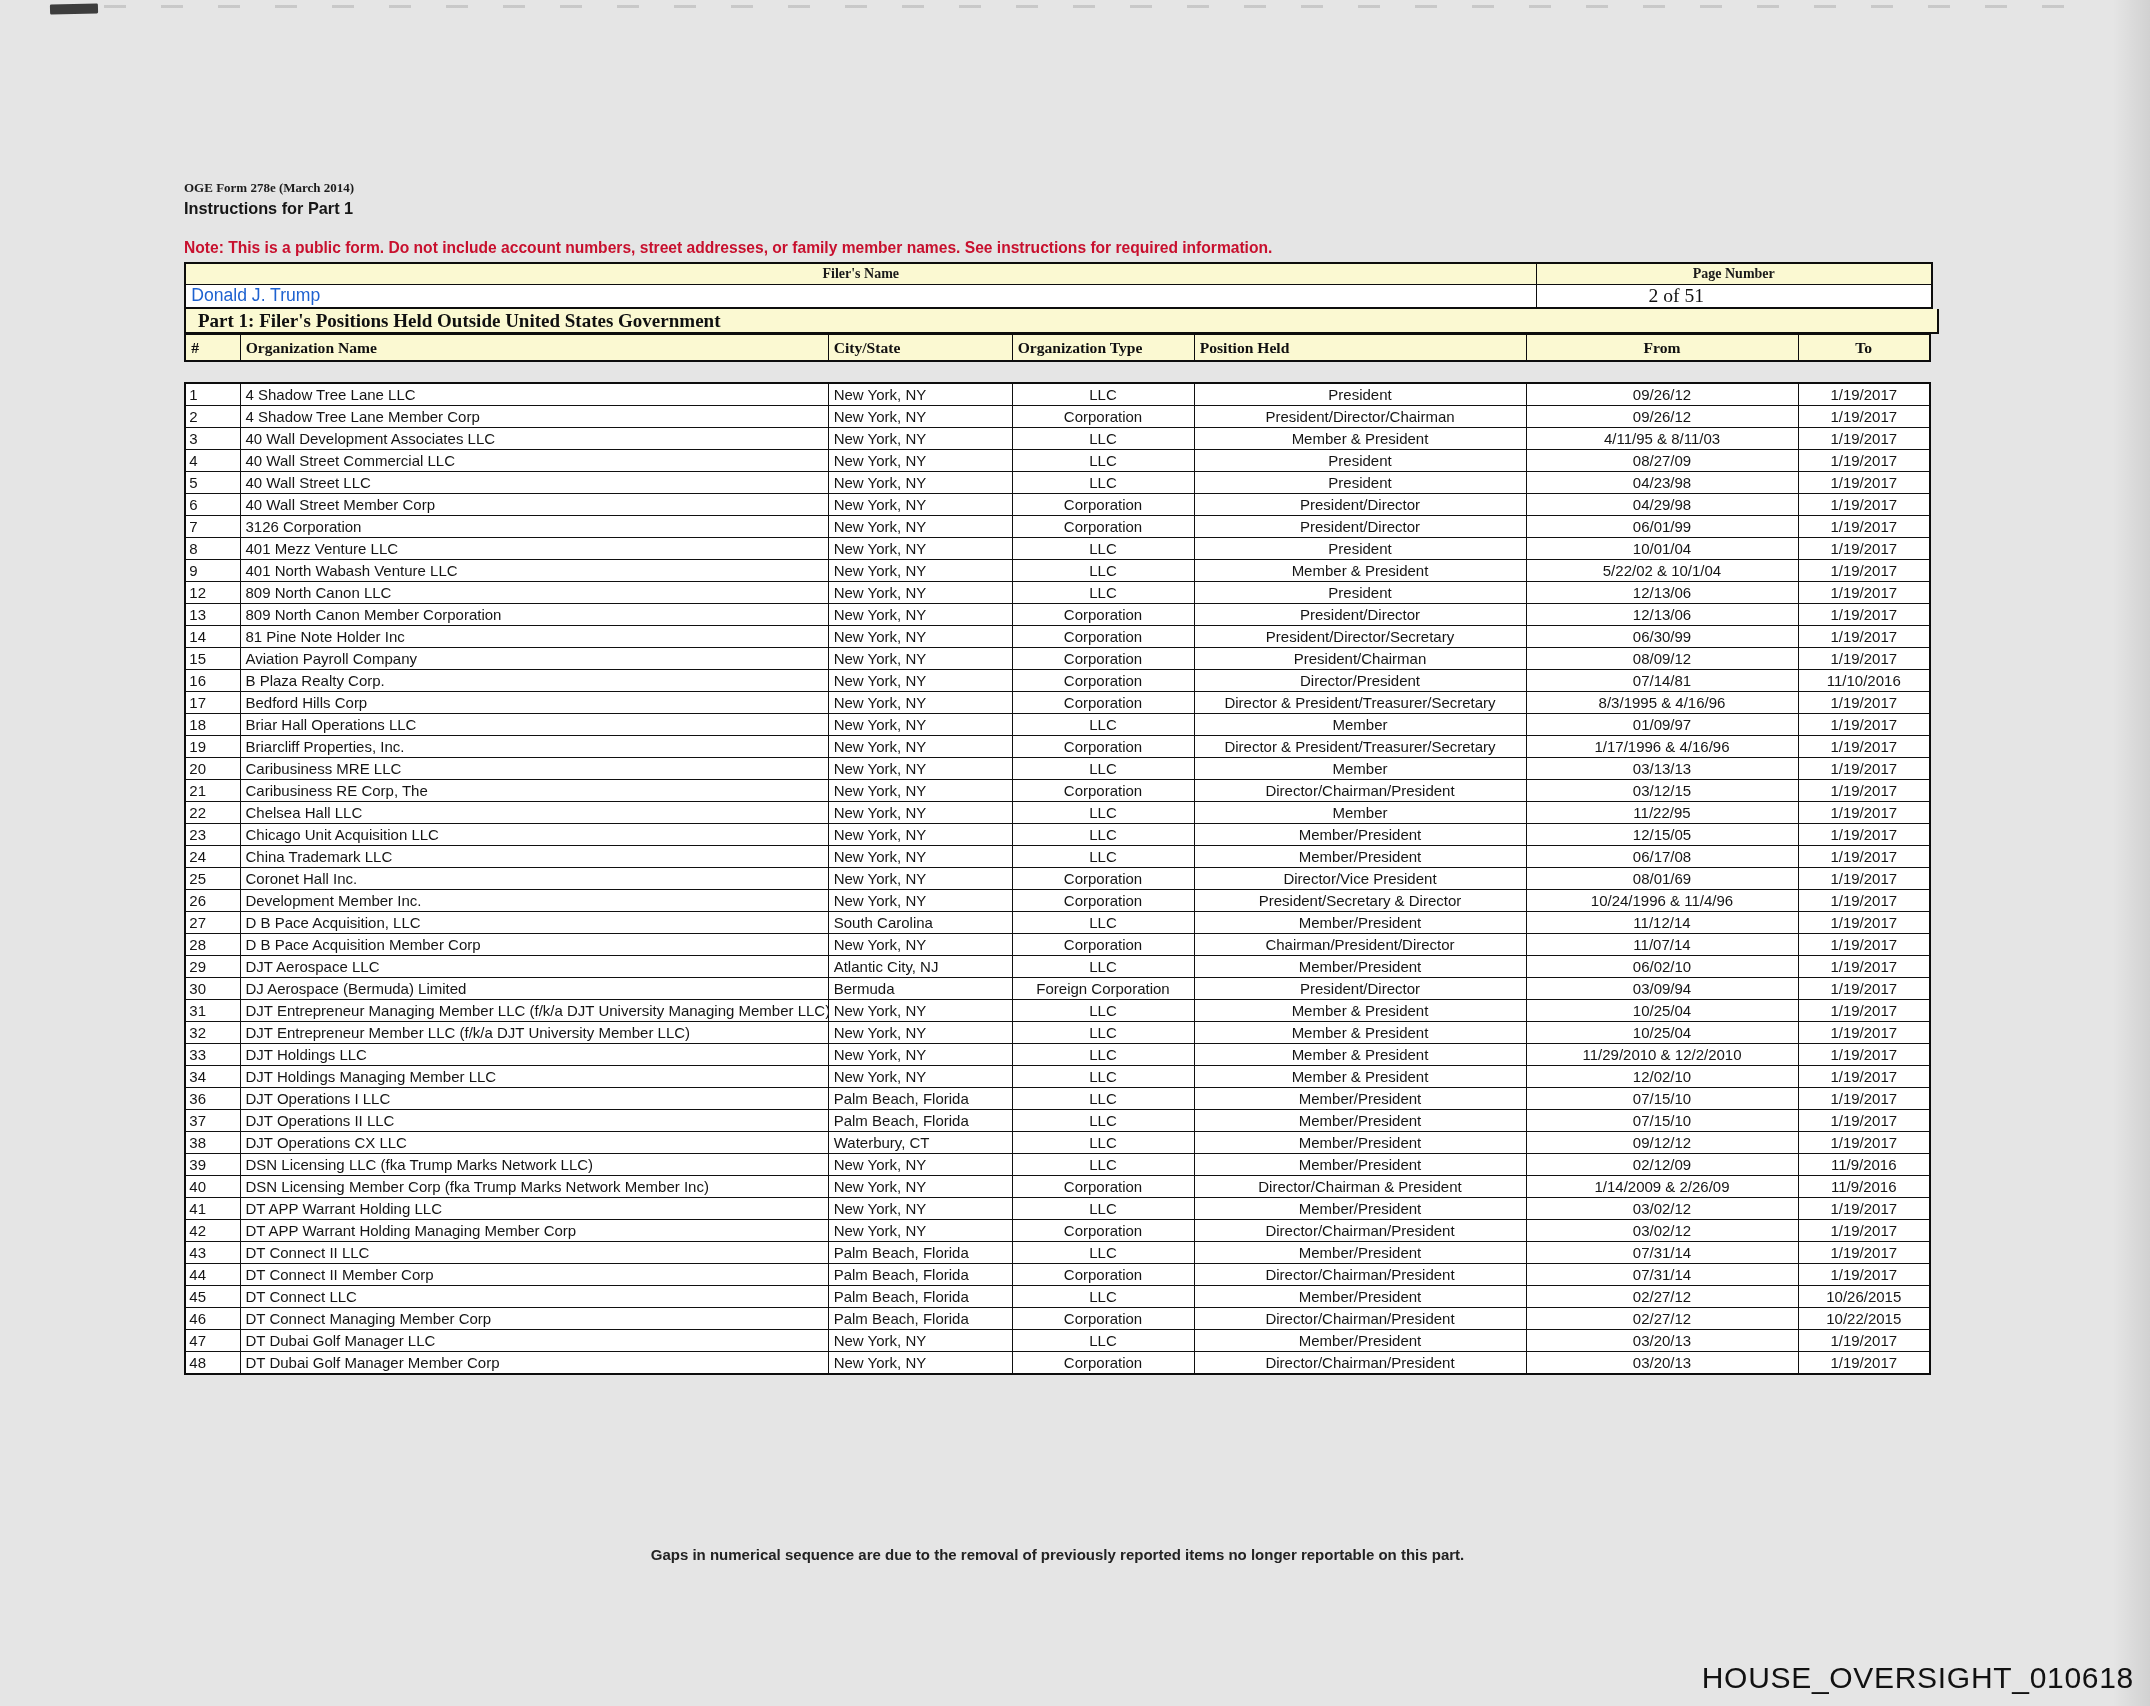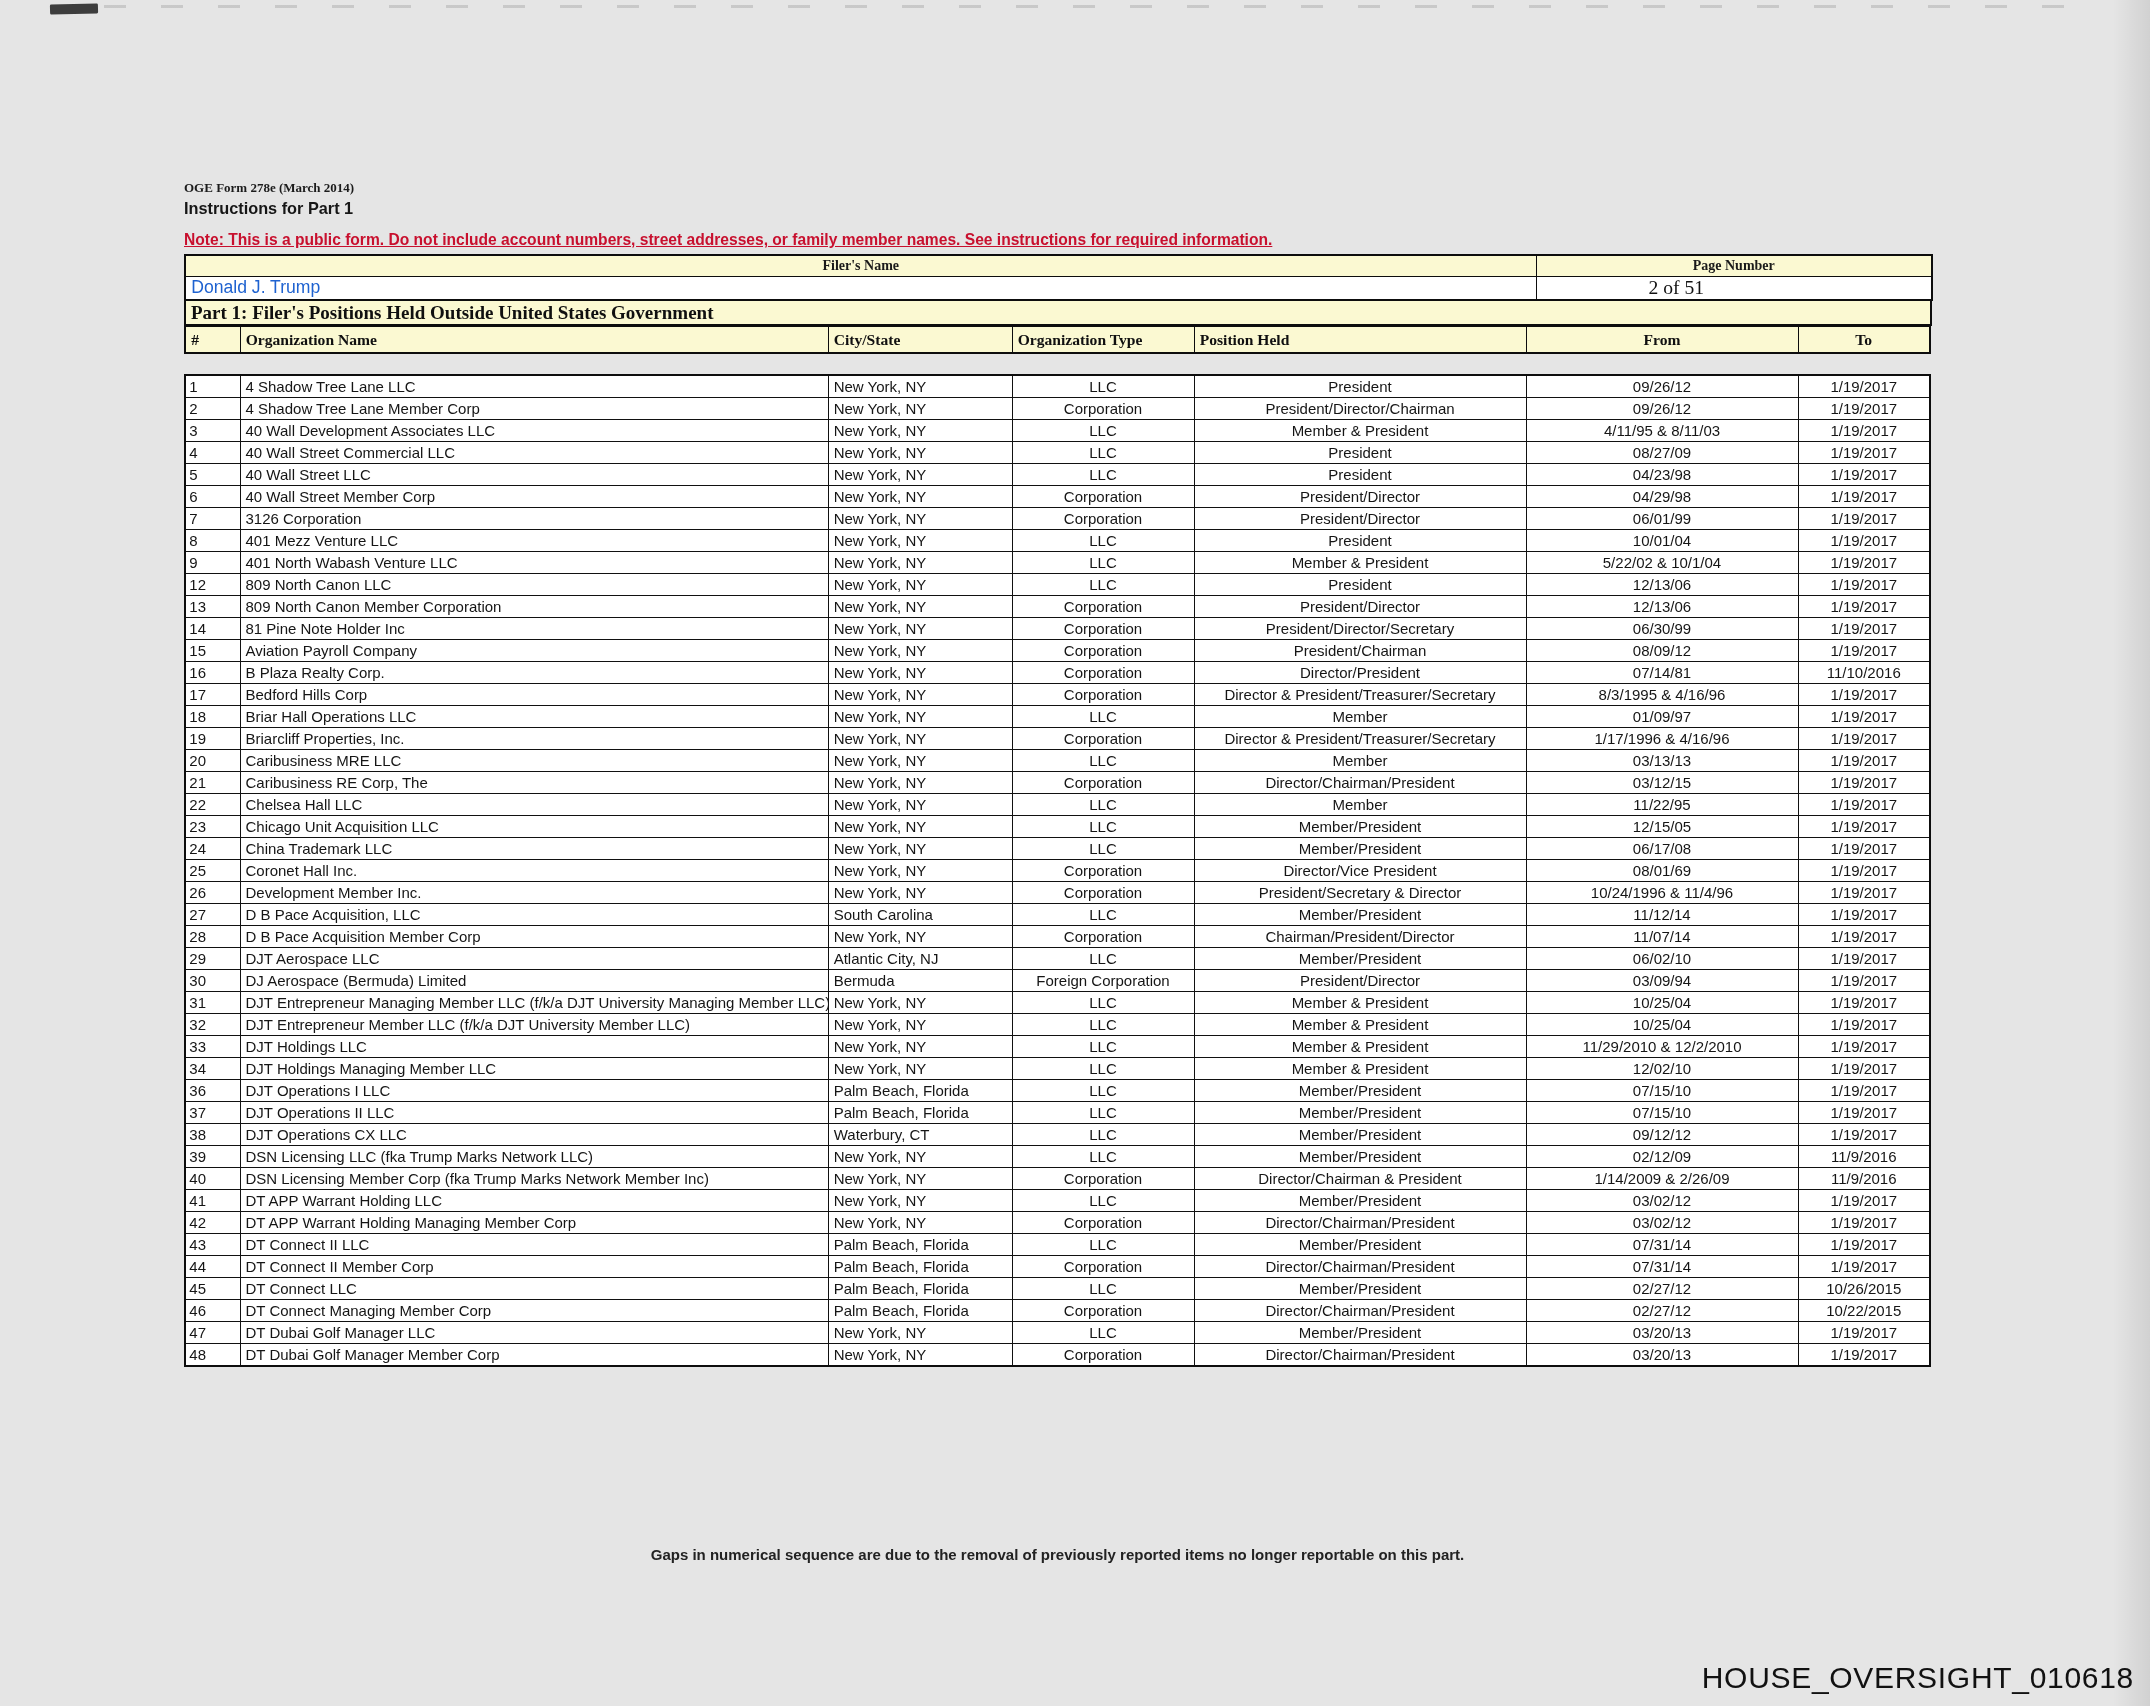--- a/index.html
+++ b/index.html
@@ -31,23 +31,22 @@
   .doc { position: absolute; left: 184px; top: 181px; width: 1747px; }
 
   .form-id {
     font-family: "Liberation Serif", serif;
     font-size: 13px; font-weight: 600; line-height: 1.1; color: #1c1c1c;
   }
   .instructions {
     margin-top: 3.9px; font-size: 16.3px; font-weight: bold; color: #161616;
   }
   .public-note {
-    margin-top: 13px; font-size: 15.6px; font-weight: bold;
+    margin-top: 21px; font-size: 15.6px; font-weight: bold;
     color: var(--note-red, #c8102e);
-    text-decoration: underline;
   }
 
   table { border-collapse: collapse; table-layout: fixed; }
 
   
   .filer-table { width: 1747px; margin-top: 5.2px; border: 2px solid #0d0d0d; }
   .filer-table td { border: 1.3px solid #0d0d0d; vertical-align: middle; }
   .filer-label {
     background: var(--header-fill, #fbf9d2);
     font-family: "Liberation Serif", serif;
@@ -60,21 +59,21 @@
     font-size: 19.6px; padding-left: 112px; color: #111;
   }
 
   
   .part-bar {
     width: 1743px; box-sizing: content-box;
     border: 2px solid #0d0d0d; border-top: none;
     background: var(--header-fill, #fbf9d2);
     font-family: "Liberation Serif", serif;
     font-size: 19px; font-weight: bold; color: #101010;
-    height: 23.5px; line-height: 23.5px; padding-left: 5px;
+    height: 23.5px; line-height: 23.5px; padding-left: 12px;
     width: 1739px;
   }
 
   
   .cols-table { width: 1747px; }
   .header-table { border: 2px solid #0d0d0d; border-top: none; }
   .header-table th {
     background: var(--header-fill, #fbf9d2);
     border: 1.3px solid #0d0d0d;
     font-family: "Liberation Serif", serif;

